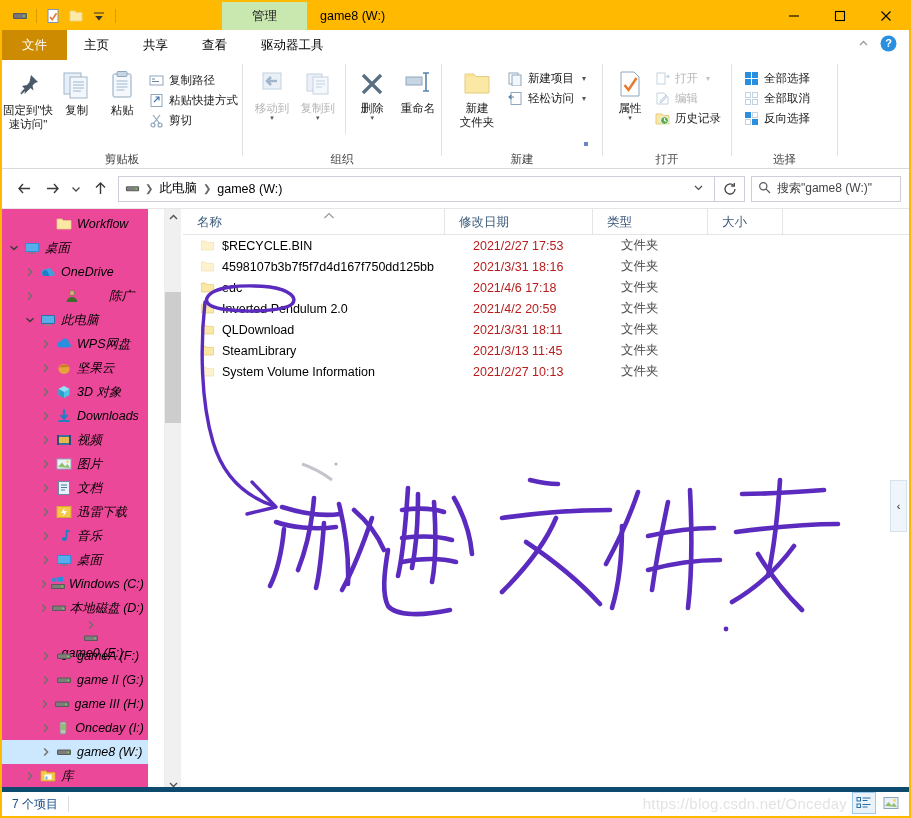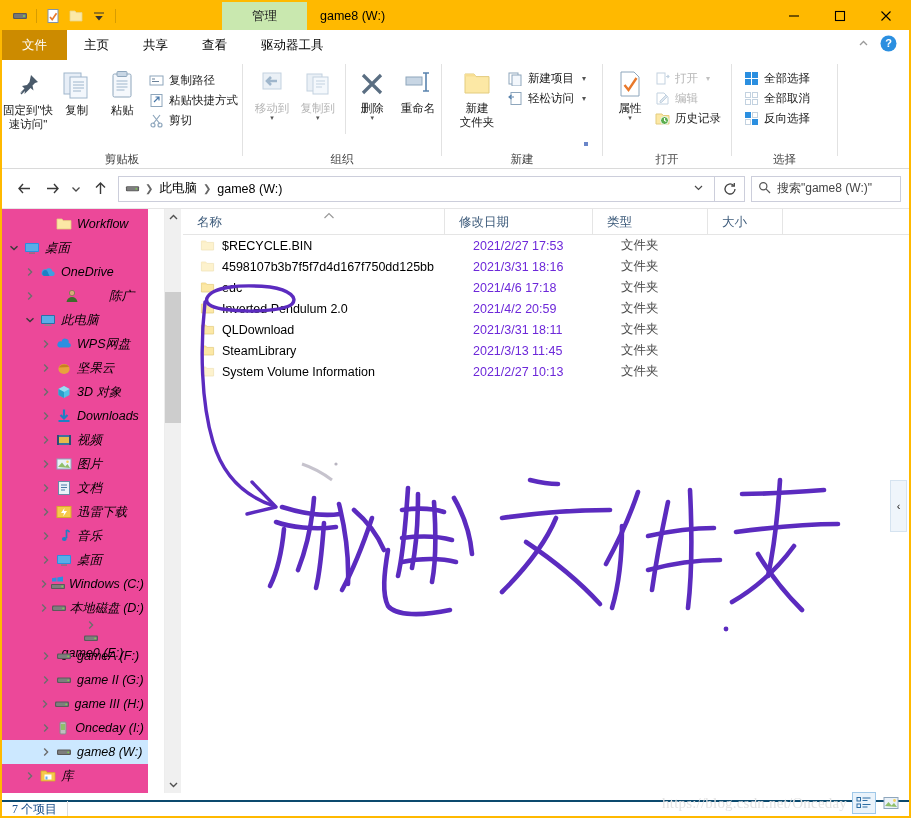--- a/index.html
+++ b/index.html
@@ -138,35 +138,35 @@
     font-size:12.5px; color:#3C5A7A; padding-left:14px; border-right:1px solid #E5E5E5;
   }
   .col-name{ width:262px; }
   .col-date{ width:148px; }
   .col-type{ width:115px; }
   .col-size{ width:75px; }
   #sortarrow{ position:absolute; left:140px; top:1px; font-size:11px; color:#8a8a8a; }
   .frow{ height:21px; display:flex; align-items:center; font-size:12.5px; color:#000; }
   .fico{ width:20px; margin-left:14px; display:flex; align-items:center; justify-content:center; }
   .fname{ width:242px; padding-left:5px; white-space:nowrap; overflow:hidden; }
-  .fdate{ width:148px; padding-left:14px; color:#6d28d9; }
+  .fdate{ width:148px; padding-left:14px; color:#b91c1c; }
   .ftype{ width:115px; padding-left:14px; color:#4a4a4a; }
   .fsize{ width:75px; padding-left:14px; color:#4a4a4a; }
 
   
   #rightcollapse{
     position:absolute; right:2px; top:478px; width:17px; height:52px;
     background:#EFF5FB; border:1px solid #D5E3F0;
     display:flex; align-items:center; justify-content:center; font-size:11px; color:#222;
   }
 
   
   #statusbar{
-    position:absolute; left:0; bottom:0; width:907px; height:16px;
-    background:#fff; border-top:2px solid #0c4a6e; display:flex; align-items:center;font-family:Liberation Serif, serif;
+    position:absolute; left:0; bottom:0; width:907px; height:29px;
+    background:#fff; border-top:5px solid #0c4a6e; display:flex; align-items:center;
   }
   #itemcount{ font-size:12px; color:#1a4f8a; padding-left:10px; }
   #statusdiv{ width:1px; height:16px; background:#DDD; margin-left:10px; }
   #watermark{
     position:absolute; right:62px; bottom:4px; font-size:15px; color:#E3E3E3;
     white-space:nowrap; letter-spacing:.2px;
   }
   .viewbtn{ width:24px; height:22px; display:flex; align-items:center; justify-content:center; }
   .viewbtn.on{ border:1px solid #A0C8E8; background:#EAF3FB; }
   #viewbtns{ position:absolute; right:6px; bottom:2px; display:flex; gap:3px; }

